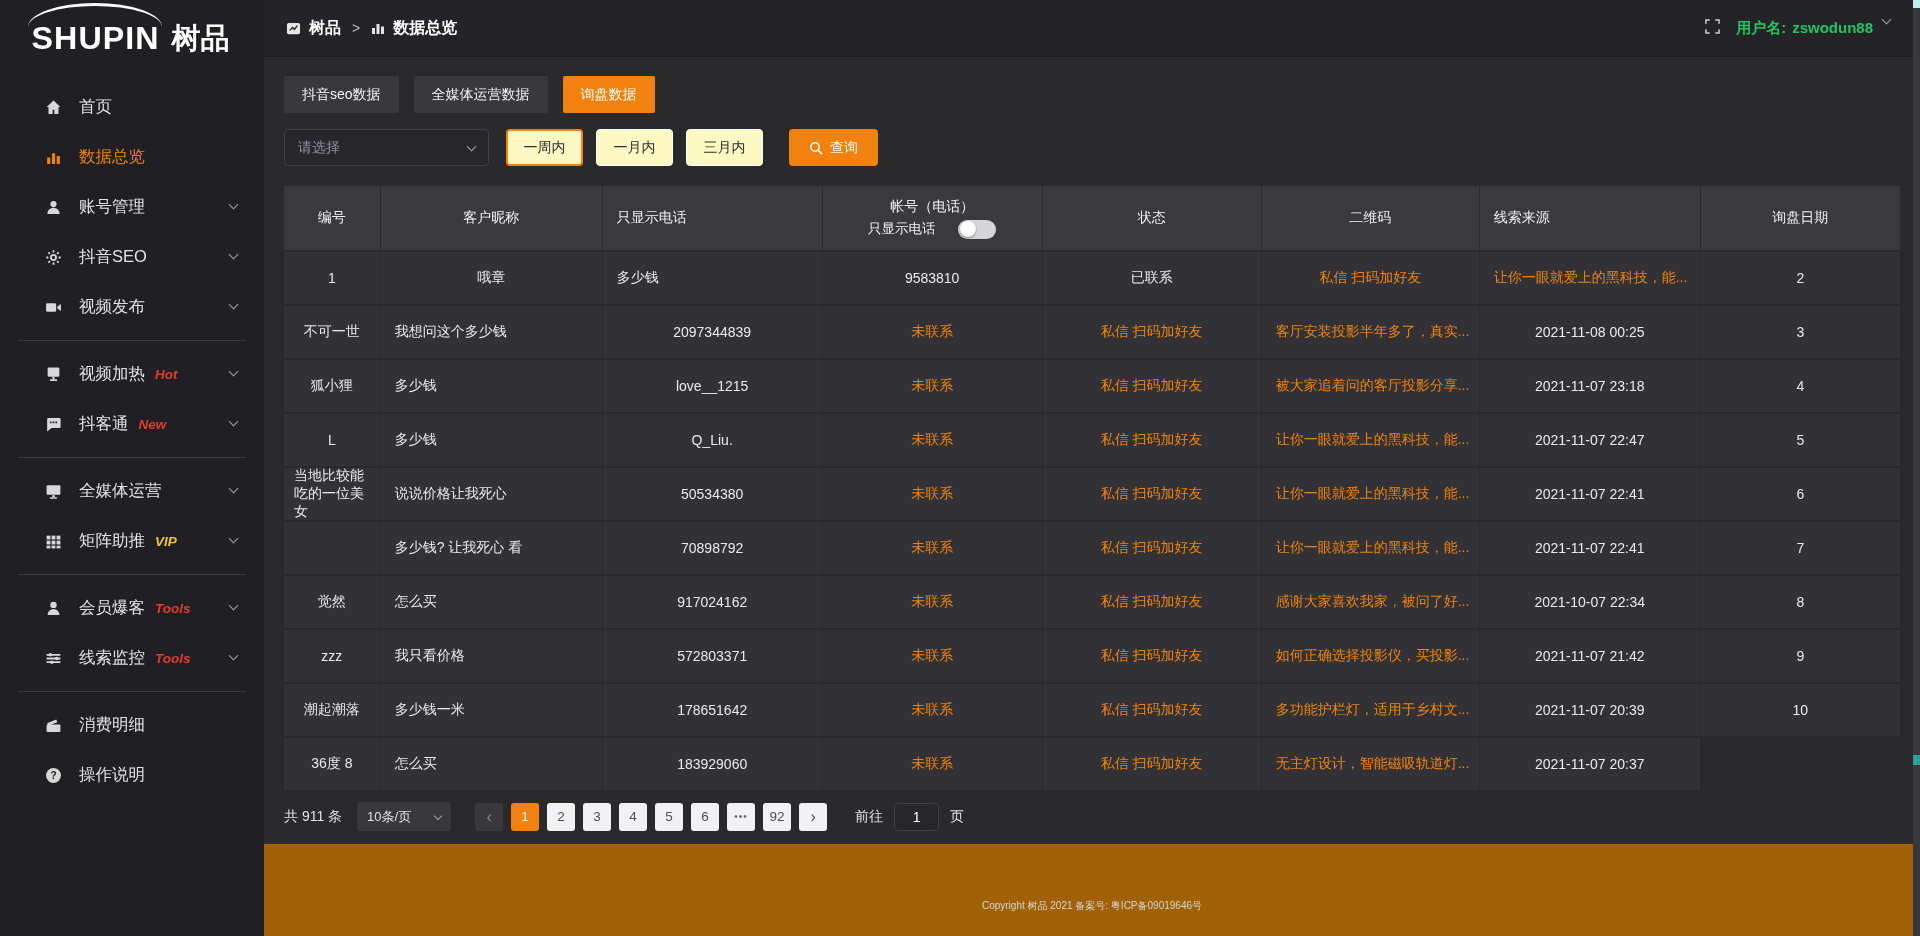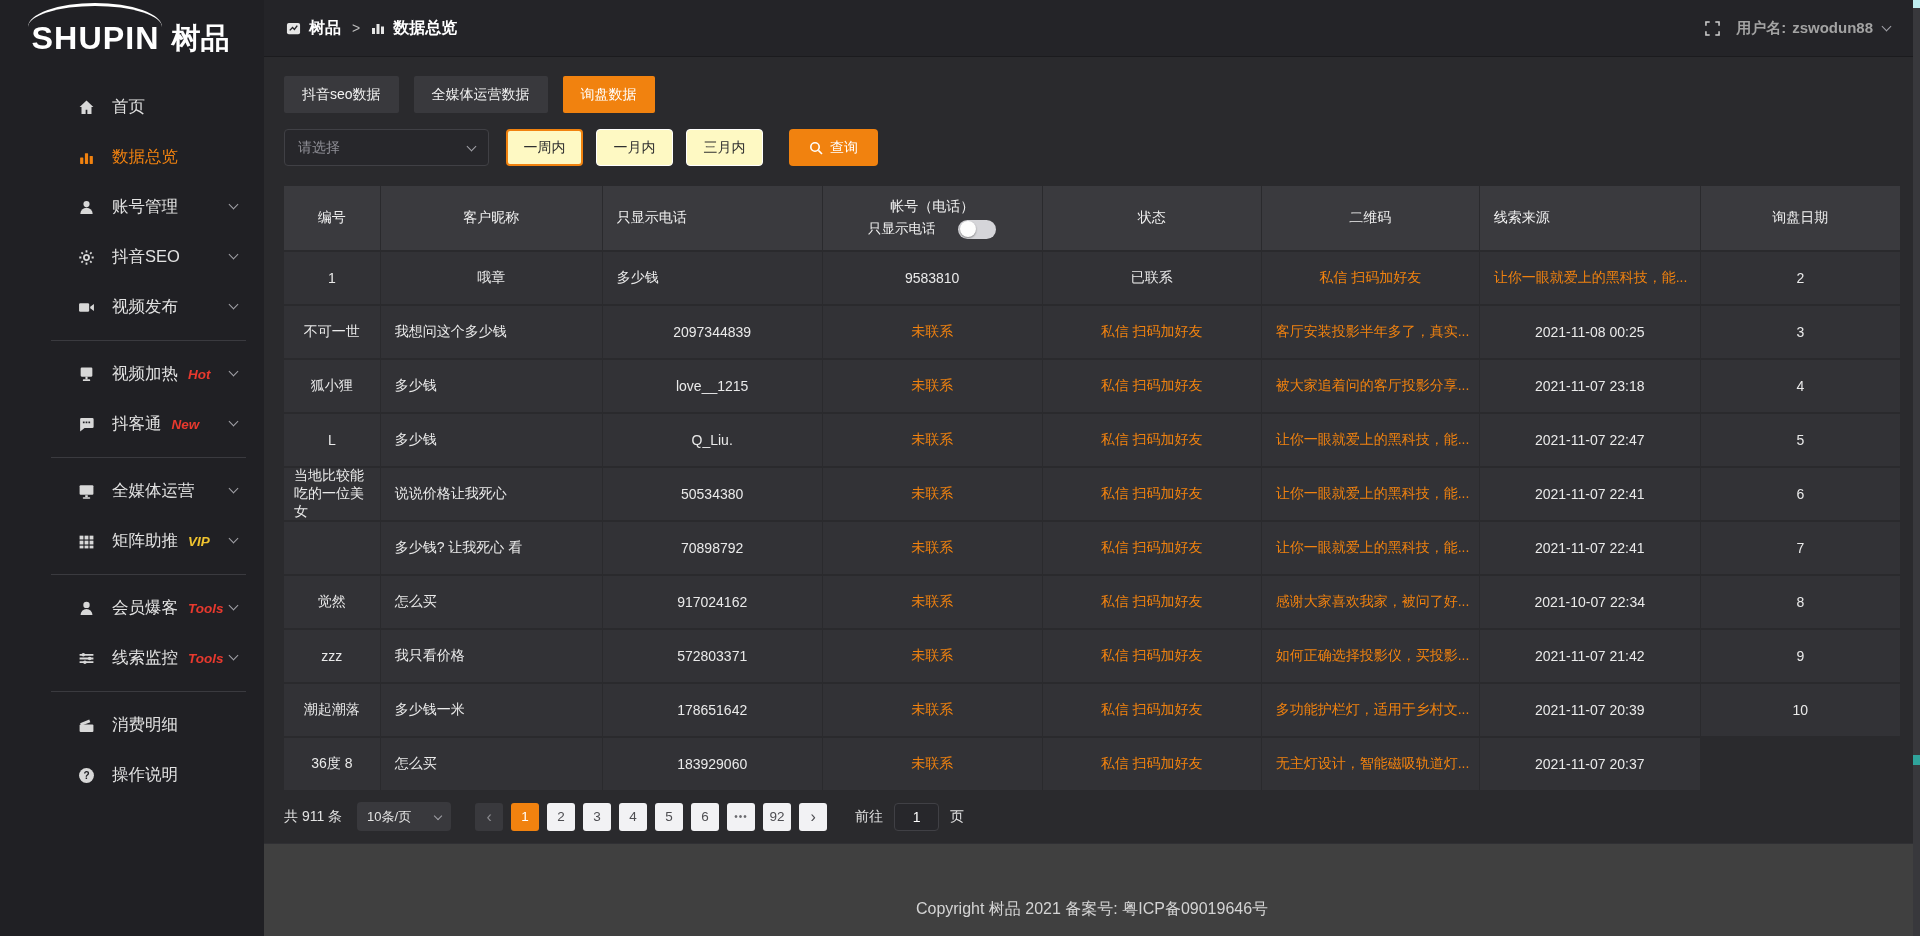--- a/index.html
+++ b/index.html
@@ -12,38 +12,38 @@
   }
   .app { display:flex; width:100%; height:100%; position:relative; }
 
   
   .sidebar { width:264px; min-width:264px; background:#202024; height:100%; }
   .logo { position:relative; height:68px; display:flex; align-items:center; justify-content:center; gap:14px; padding-top:10px; }
   .logo-arc { position:absolute; top:3px; left:28px; width:134px; height:24px;
     border-top:3px solid #fff; border-radius:50% 50% 0 0 / 100% 100% 0 0; }
   .logo-en { color:#fff; font-size:31px; font-weight:800; letter-spacing:1px; transform:scale(1.04,1.02); }
   .logo-cn { color:#fff; font-size:29px; font-weight:800; }
-  #side-nav { margin-top:14px;padding-left:33px; }
+  #side-nav { margin-top:14px; }
   .nav-item { height:50px; display:flex; align-items:center; padding:0 24px 0 45px; position:relative;
     color:#e2e2e2; font-size:16.5px; cursor:pointer; }
   .nav-icon { width:19px; margin-right:15px; display:flex; align-items:center; color:#d8d8d8; }
   .nav-item.active, .nav-item.active .nav-icon { color:var(--accent); }
   .nav-badge { margin-left:10px; font-style:italic; font-weight:700; font-size:13.5px; }
   .chev { display:inline-block; width:7px; height:7px; border-right:1.6px solid #a2a2a8; border-bottom:1.6px solid #a2a2a8; transform:rotate(45deg); }
   .nav-item .chev { position:absolute; right:27px; top:50%; margin-top:-6px; }
   .nav-divider { height:1px; background:#3a3a3f; margin:8px 18px; }
 
   
   .main { flex:1; display:flex; flex-direction:column; height:100%; min-width:0; }
   .topbar { height:57px; min-height:57px; background:#242428; border-bottom:1px solid #1b1b1e;
     display:flex; align-items:center; justify-content:space-between; padding:0 30px 0 22px; }
   .breadcrumb { display:flex; align-items:center; gap:8px; color:#fff; font-size:16px; font-weight:700; }
   .bc-sep { color:#bdbdbd; font-weight:400; font-size:14px; margin:0 3px; }
   .bc-icon { display:flex; align-items:center; }
-  .user-area { display:flex; align-items:center; gap:16px; color:#a3a3a3; font-size:15px; font-weight:700; }
+  .user-area { display:flex; align-items:flex-start; gap:16px; color:#22c55e; font-size:15px; font-weight:700; }
   .user-label { display:flex; gap:6px; }
   .user-area .chev { margin-left:-6px; margin-top:-3px; }
 
   .content { flex:1; padding:19px 20px 0; }
 
   
   .tabs { display:flex; gap:15px; }
   .tab { height:37px; background:#39393d; color:#f2f2f2; font-size:14px; display:flex; align-items:center;
     padding:0 18px; border-radius:2px; cursor:pointer; }
   .tab.active { background:var(--accent); color:#fff; }
@@ -89,22 +89,22 @@
   .pg.prev { background:#39393d; color:#8a8a8e; font-size:16px; }
   .pg.next { font-size:16px; }
   .pg.active { background:var(--accent); color:#fff; }
   .pg.dots { font-size:10px; letter-spacing:1px; color:#6a6a6e; }
   .goto-label { margin-left:28px; margin-right:11px; }
   .goto-input { width:45px; height:28px; background:#27272b; border:1px solid #404045; border-radius:4px;
     color:#fff; text-align:center; font-size:14px; font-family:inherit; }
   .goto-suffix { margin-left:11px; }
 
   
-  .page-footer { height:93px; min-height:93px; background:#404040; border-top:1px solid #303034;
-    display:flex; justify-content:center; align-items:flex-start; padding-top:55px; color:#d4d4d4; font-size:16px; }
+  .page-footer { height:93px; min-height:93px; background:#a16207; border-top:1px solid #303034;
+    display:flex; justify-content:center; align-items:flex-start; padding-top:55px; color:#d4d4d4; font-size:10px; }
 
   
   .scrollbar { position:absolute; right:0; top:0; width:7px; height:100%; background:#38383c; }
   .sb-mark { position:absolute; left:0; width:100%; }
   .sb-mark.top { top:0; height:8px; background:#bfeef0; }
   .sb-mark.mid { top:755px; height:10px; background:#2fa39b; }
 </style>
 </head>
 <body>
 

